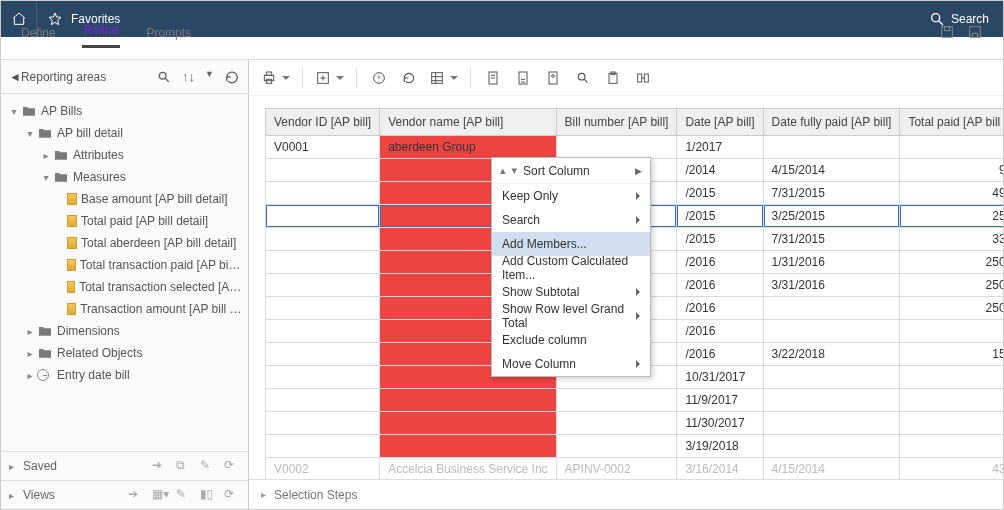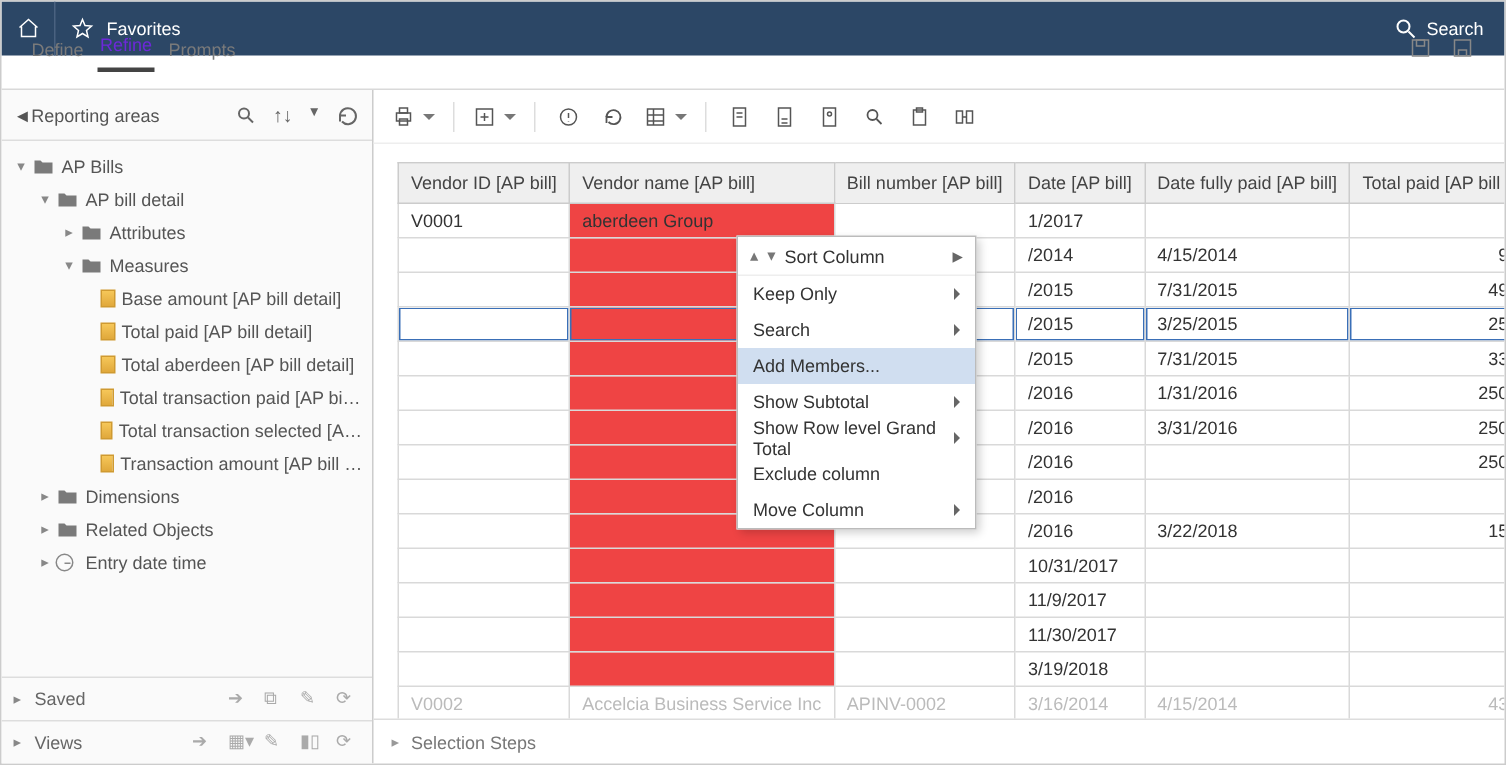--- a/index.html
+++ b/index.html
@@ -9,21 +9,21 @@
   
   .topbar { height:36px; background:#2c4766; color:#fff; display:flex; align-items:center; }
   .topbar .home { width:36px; display:flex; align-items:center; justify-content:center; border-right:1px solid #4a6280; height:100%; }
   .topbar .reports { width:220px; display:flex; align-items:center; justify-content:space-between; padding:0 12px; border-right:1px solid #4a6280; height:100%; }
   .topbar .favs { width:160px; display:flex; align-items:center; gap:8px; padding:0 10px; height:100%; }
   .topbar .spacer { flex:1; }
   .topbar .search { padding:0 14px; display:flex; align-items:center; gap:6px; height:100%; }
   .icon { display:inline-flex; align-items:center; justify-content:center; }
 
   
-  .tabs { height:20px; display:flex; align-items:flex-end; padding:11px 18px; border-bottom:1px solid #d9d9d9; gap:7px; color:#7a7a7a; }
+  .tabs { height:20px; display:flex; align-items:flex-end; padding:11px 18px; border-bottom:1px solid #d9d9d9; gap:24px; color:#7a7a7a; }
   .tabs .tab { padding:6px 2px 8px; cursor:pointer; }
   .tabs .tab.active { color:#6d28d9; border-bottom:3px solid #444; font-weight:500; }
   .tabs .rightacts { margin-left:auto; display:flex; gap:10px; padding-bottom:6px; }
   .rightacts .ib { width:18px; height:18px; color:#888; }
 
   
   .main { flex:1; display:flex; min-height:0; }
   .sidebar { width:248px; border-right:1px solid #ccc; display:flex; flex-direction:column; background:#fafafa; }
   .side-head { height:34px; display:flex; align-items:center; padding:0 8px; border-bottom:1px solid #ddd; color:#555; }
   .side-head .title { font-size:12px; }
@@ -230,21 +230,21 @@
                 <path d="M3 6 H9 L11 8 H21 V19 H3 Z"></path>
               </svg>
             </span>
           <span class="lbl">Related Objects</span>
         </div>
         <div class="tree-row" style="padding-left:22px;">
           <span class="caret">▸</span>
           <span class="fld">
               <span class="clock-icon"></span>
             </span>
-          <span class="lbl">Entry date time</span>
+          <span class="lbl">Entry date bill</span>
         </div>
       </div>
 
       <div class="side-sub">
         <div class="hdr">
           <span class="caret">▸</span>
           <span>Saved</span>
           <div class="acts">
             <span class="ib">➔</span>
             <span class="ib">⧉</span>
@@ -496,20 +496,23 @@
     </div>
     <div class="item sub">
         <span>Keep Only</span>
       </div>
     <div class="item sub">
         <span>Search</span>
       </div>
     <div class="item hover">
         <span>Add Members...</span>
       </div>
+    <div class="item">
+        <span>Add Custom Calculated Item...</span>
+      </div>
     <div class="item sub">
         <span>Show Subtotal</span>
       </div>
     <div class="item sub">
         <span>Show Row level Grand Total</span>
       </div>
     <div class="item">
         <span>Exclude column</span>
       </div>
     <div class="item sub">

